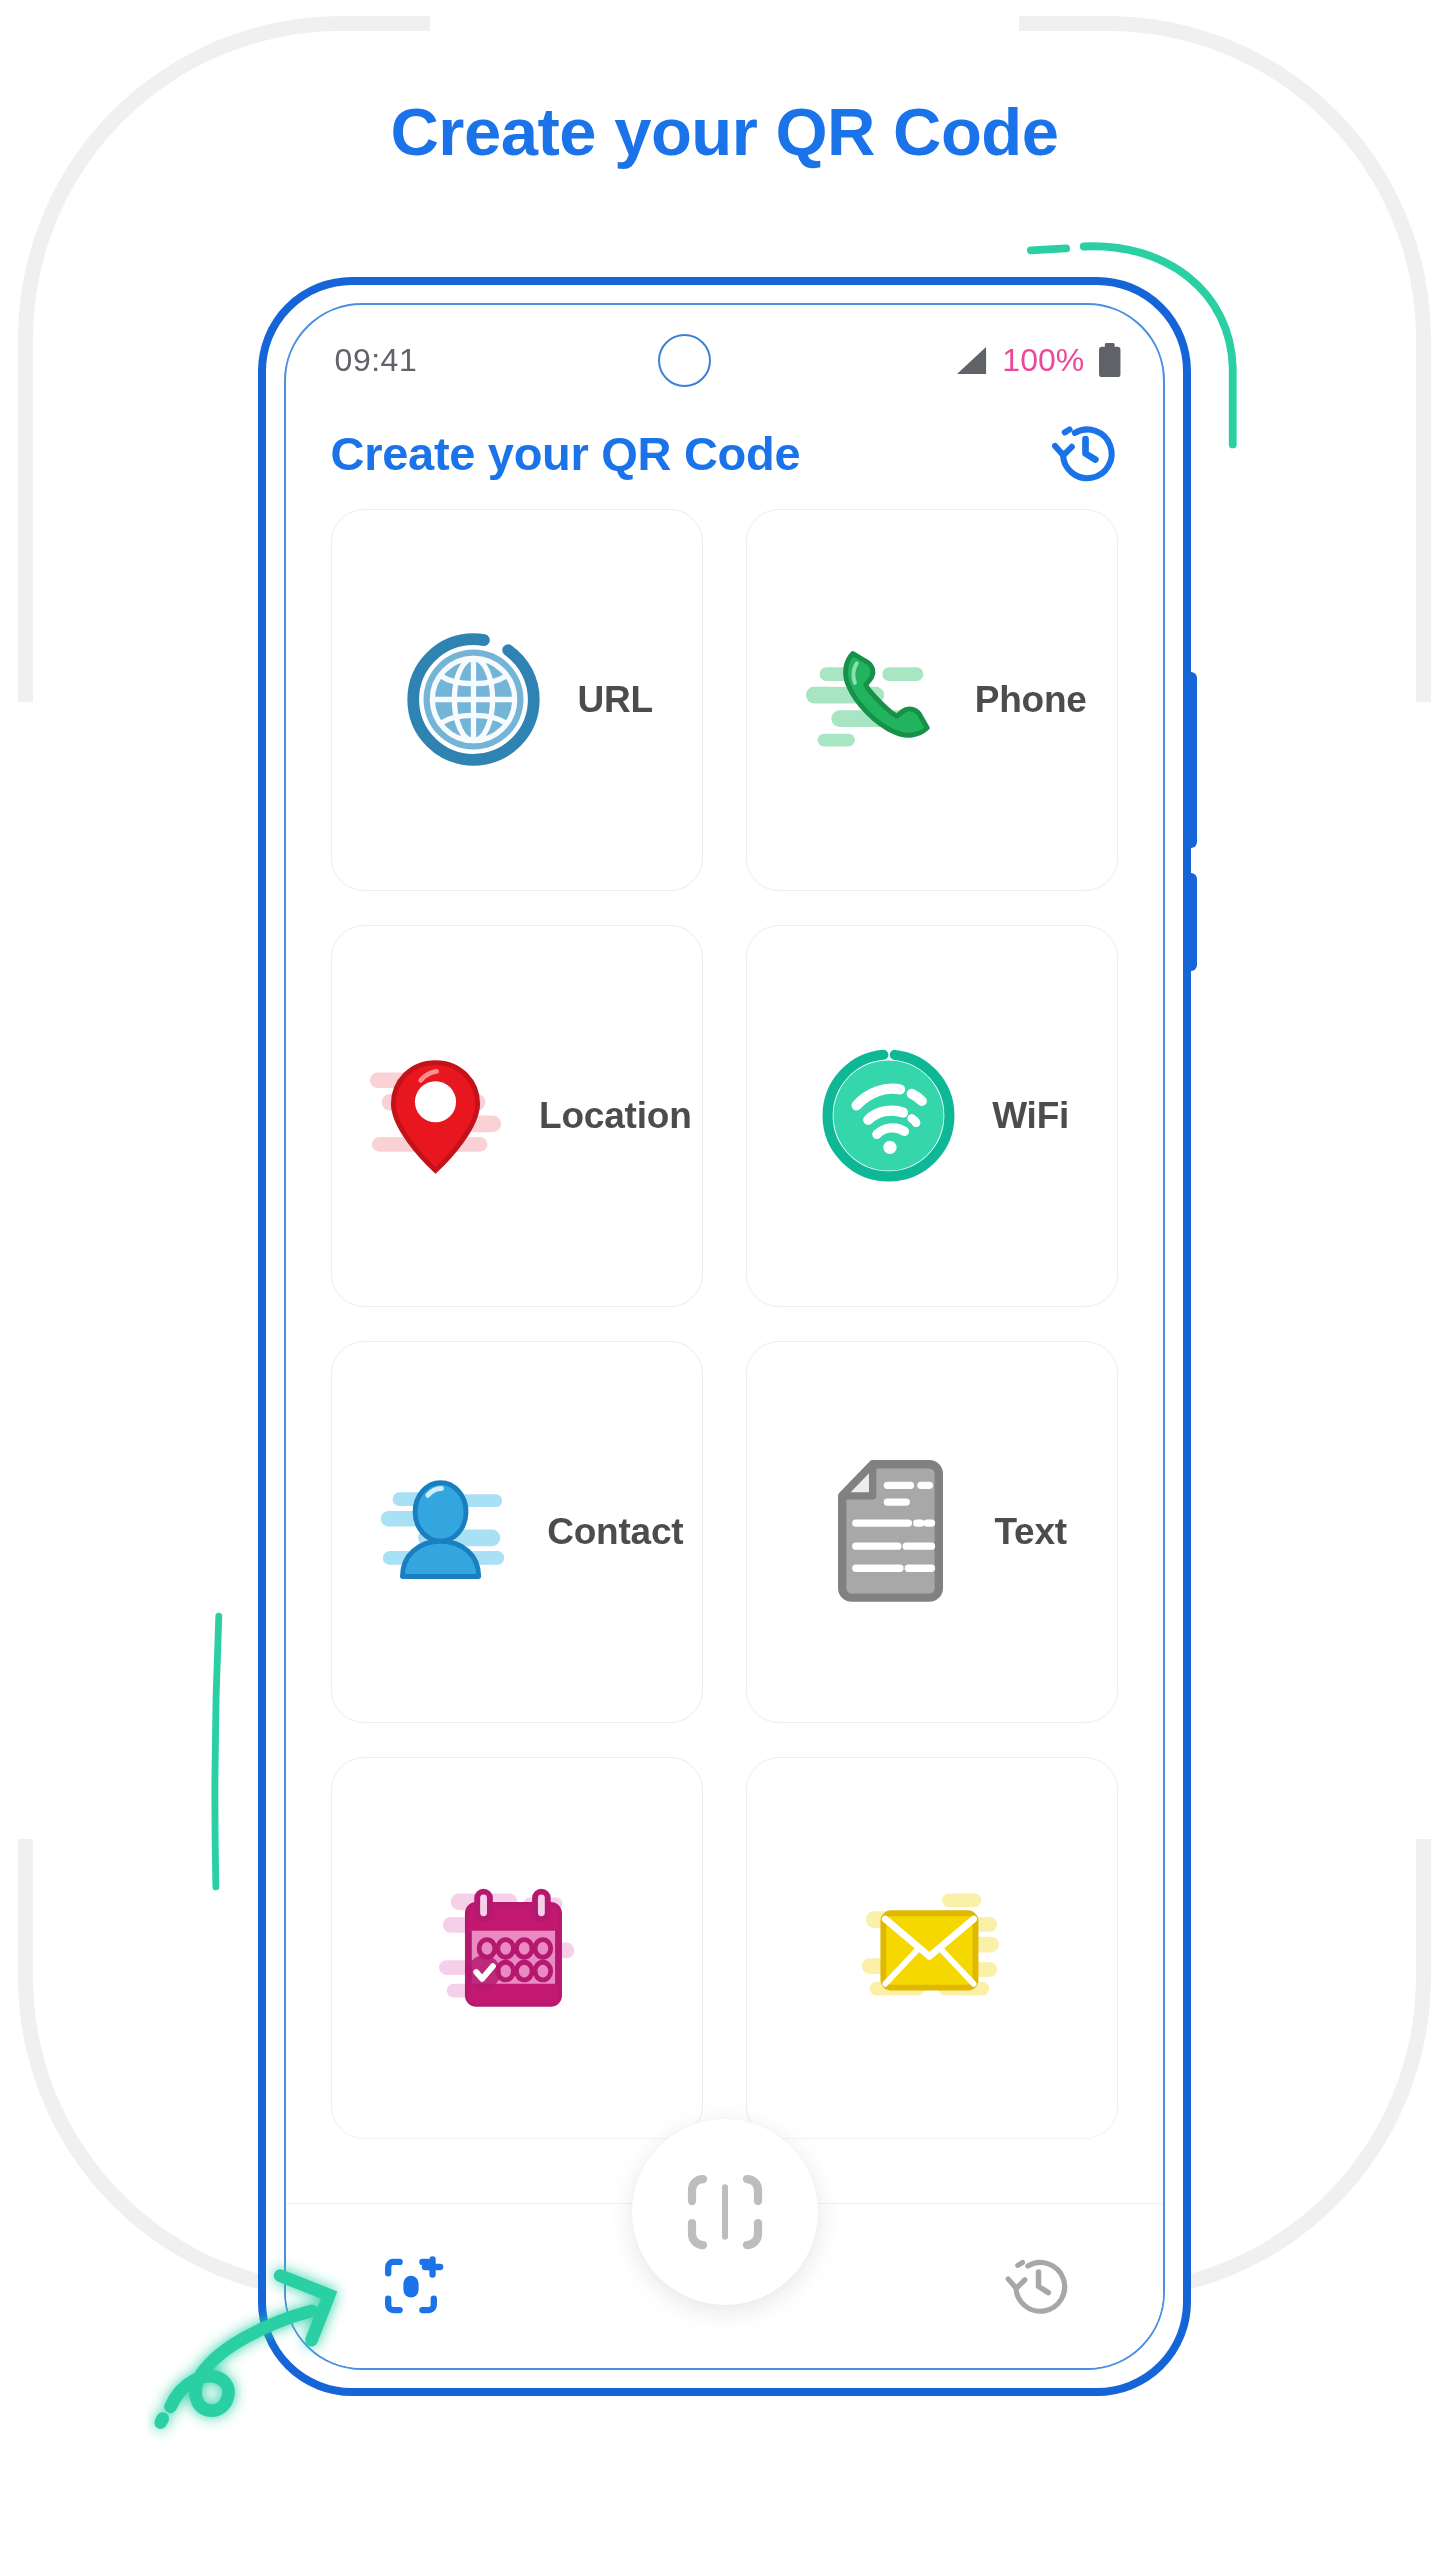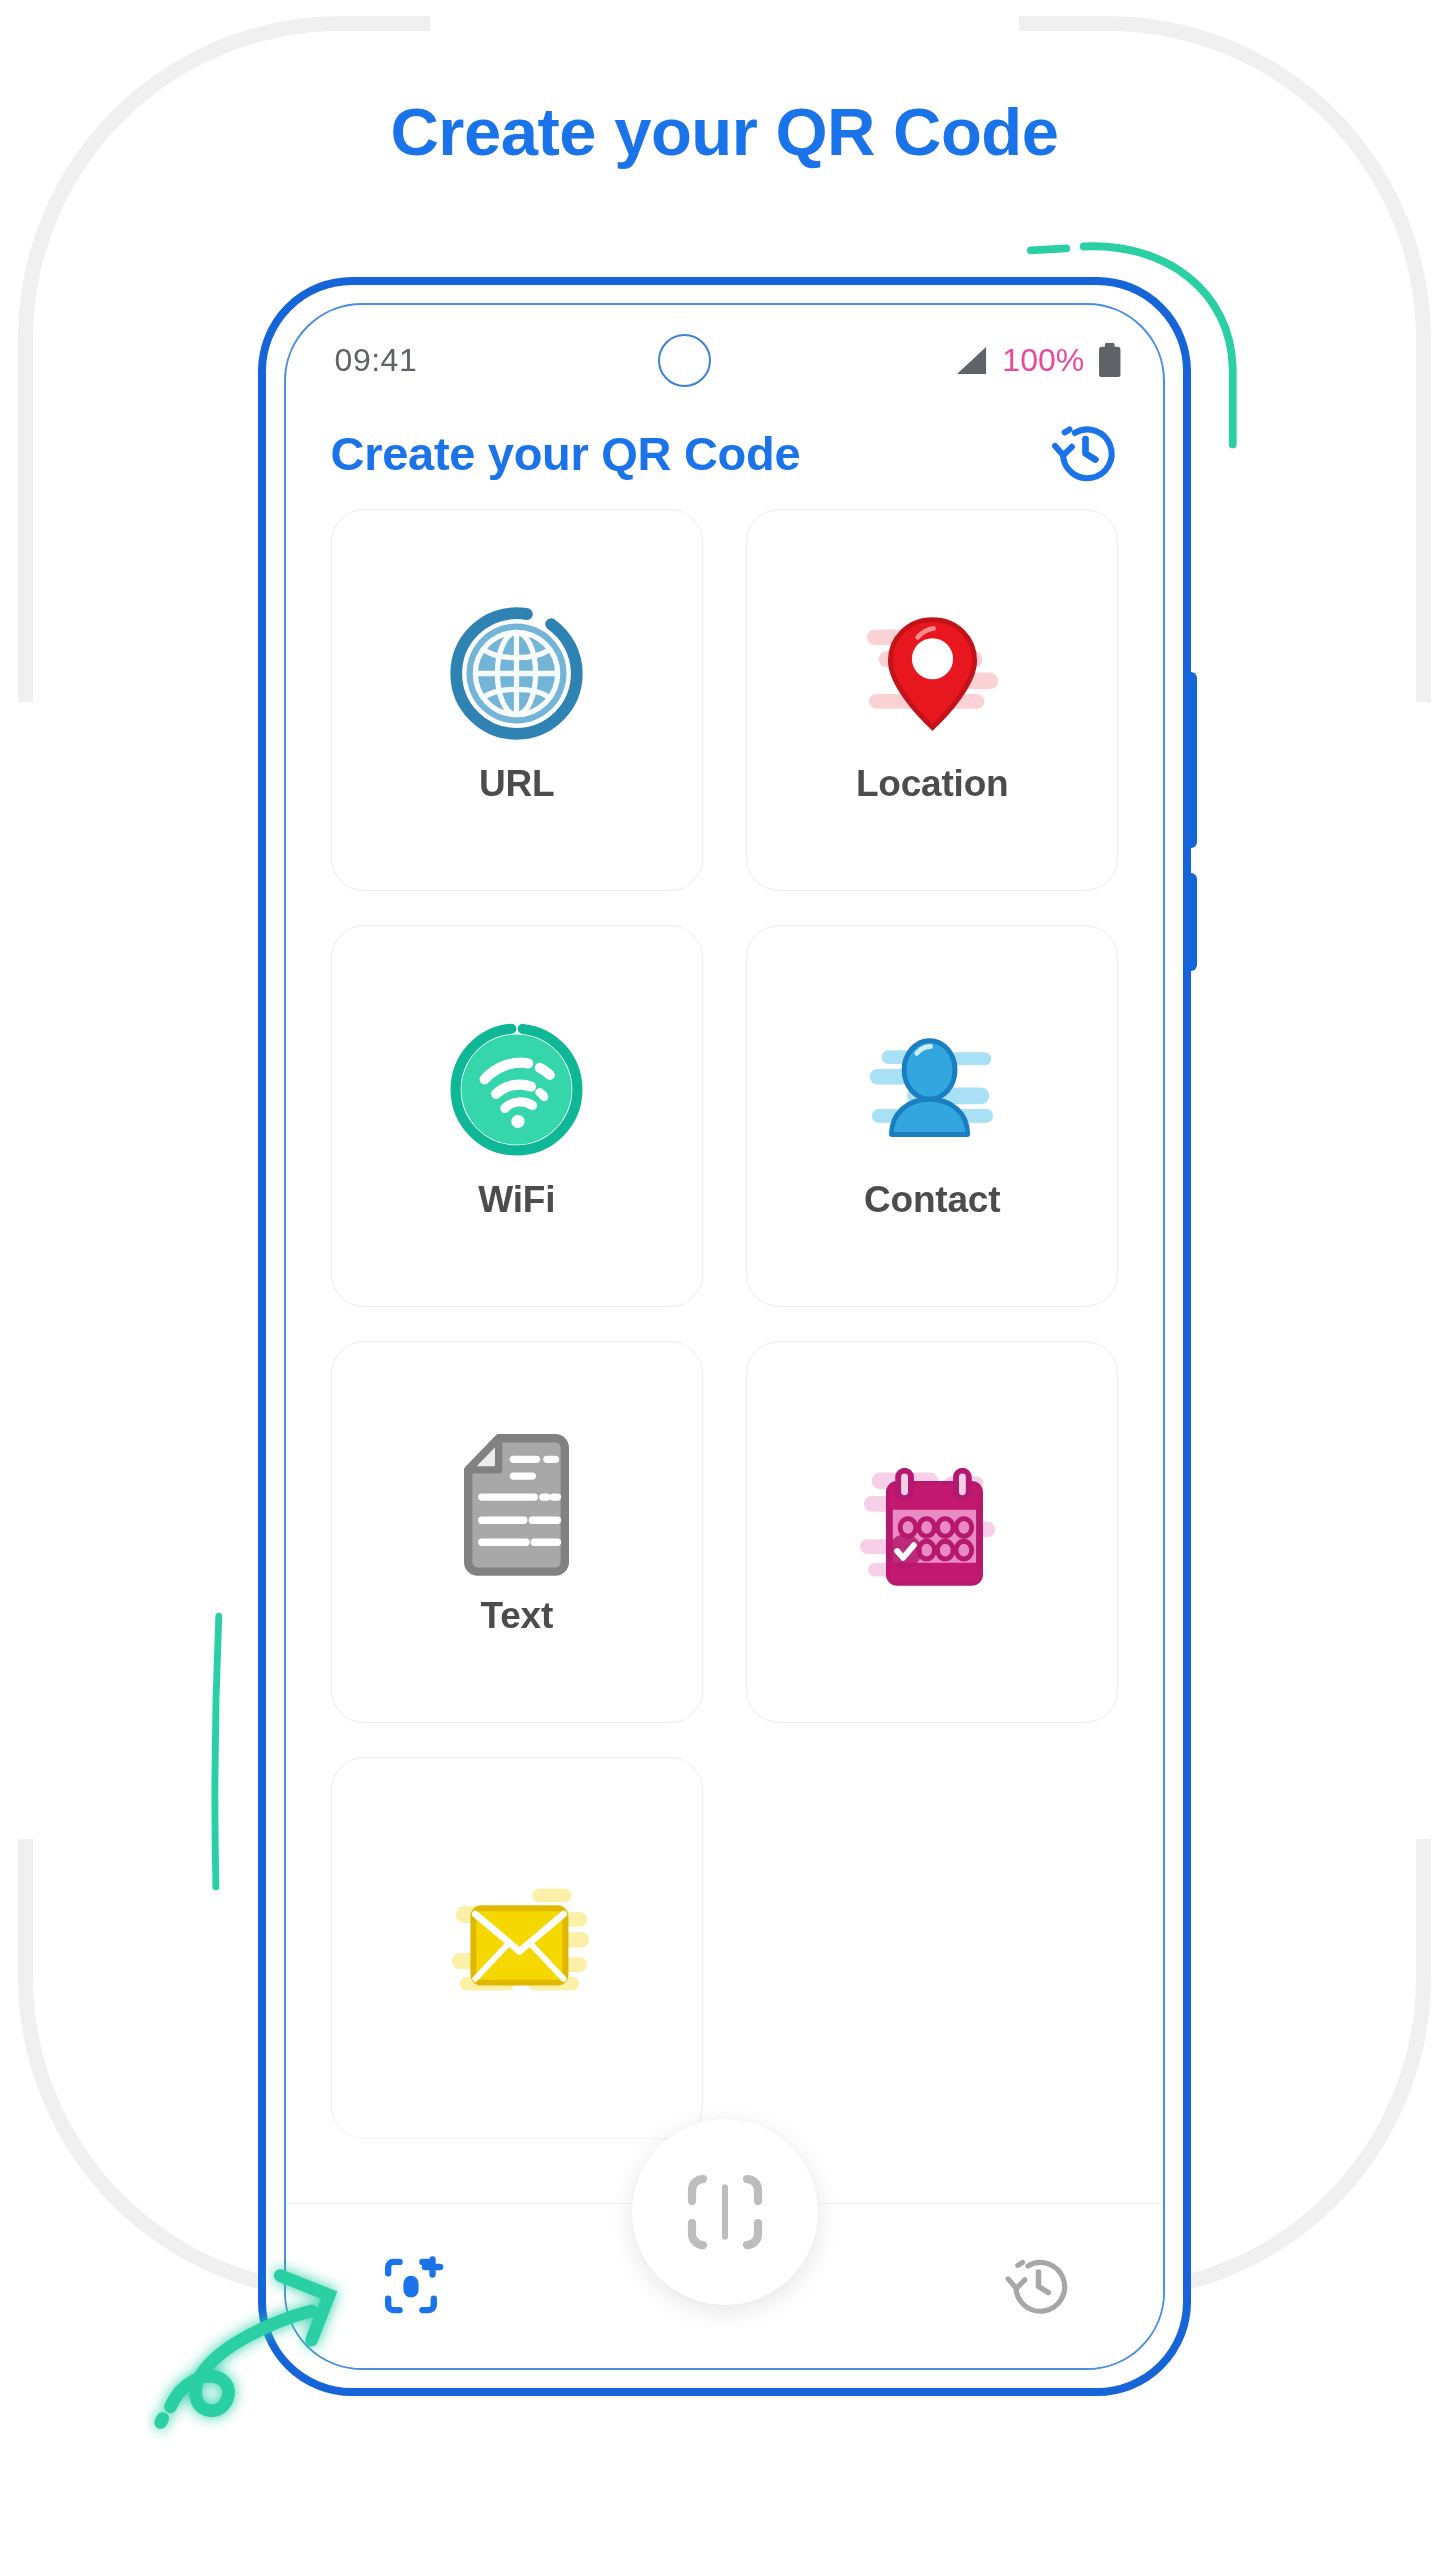--- a/index.html
+++ b/index.html
@@ -93,21 +93,21 @@
   .grid {
     display: grid;
     grid-template-columns: 1fr 1fr;
     gap: 34px 43px;
   }
   .card {
     background: #fff;
     border: 1.6px solid #eceded;
     border-radius: 33px;
     height: 382px;
-    display: flex; flex-direction: column;
+    display: flex; flex-direction: row;
     align-items: center; justify-content: center;
     gap: 11px;
     box-shadow: 0 1px 2.9px rgba(0,0,0,0.012);
   }
   .card-icon { width: 186px; height: 157px; display:flex; align-items:center; justify-content:center; }
   .card-label { font-size: 37px; font-weight: 700; color: #4c4c4c; letter-spacing: -0.2px; }
 
   
   .bottom-nav {
     position: absolute; left: 0; right: 0; bottom: 0; height: 165px;
@@ -198,20 +198,38 @@
                   <line x1="22" y1="50" x2="78" y2="50"></line>
                   <line x1="50" y1="22" x2="50" y2="78"></line>
                   <path d="M28 34 C38 41 62 41 72 34"></path>
                   <path d="M28 66 C38 59 62 59 72 66"></path>
                 </g>
               </svg>
             </div>
             <div class="card-label">URL</div>
           </div>
 
+          <div class="card">
+            <div class="card-icon">
+              <svg width="157" height="139" viewBox="0 0 160 142">
+                <g fill="#a8e5c2">
+                  <rect x="28" y="38" width="48" height="14" rx="7"></rect>
+                  <rect x="92" y="38" width="42" height="14" rx="7"></rect>
+                  <rect x="14" y="58" width="80" height="17" rx="8.5"></rect>
+                  <rect x="40" y="82" width="92" height="17" rx="8.5"></rect>
+                  <rect x="26" y="106" width="38" height="13" rx="6.5"></rect>
+                </g>
+                <path d="M62 24 C54 32 52 46 58 58 C66 76 86 96 104 104
+                         C116 110 130 108 138 100 L130 86 C126 80 118 79 113 83
+                         L107 88 C100 85 78 63 75 56 L80 50 C84 45 83 37 77 33 Z" fill="#22b35e" stroke="#179148" stroke-width="5" stroke-linejoin="round"></path>
+                <path d="M66 34 C62 40 62 48 64 54" stroke="#8ce0af" stroke-width="4" stroke-linecap="round" fill="none"></path>
+              </svg>
+            </div>
+            <div class="card-label">Phone</div>
+          </div>
 
           <div class="card">
             <div class="card-icon">
               <svg width="159" height="142" viewBox="0 0 162 145">
                 <g fill="#fad2d6">
                   <rect x="14" y="28" width="98" height="16" rx="8"></rect>
                   <rect x="26" y="50" width="106" height="17" rx="8.5"></rect>
                   <rect x="70" y="72" width="78" height="17" rx="8.5"></rect>
                   <rect x="16" y="94" width="74" height="15" rx="7.5"></rect>
                   <rect x="88" y="94" width="46" height="15" rx="7.5"></rect>

